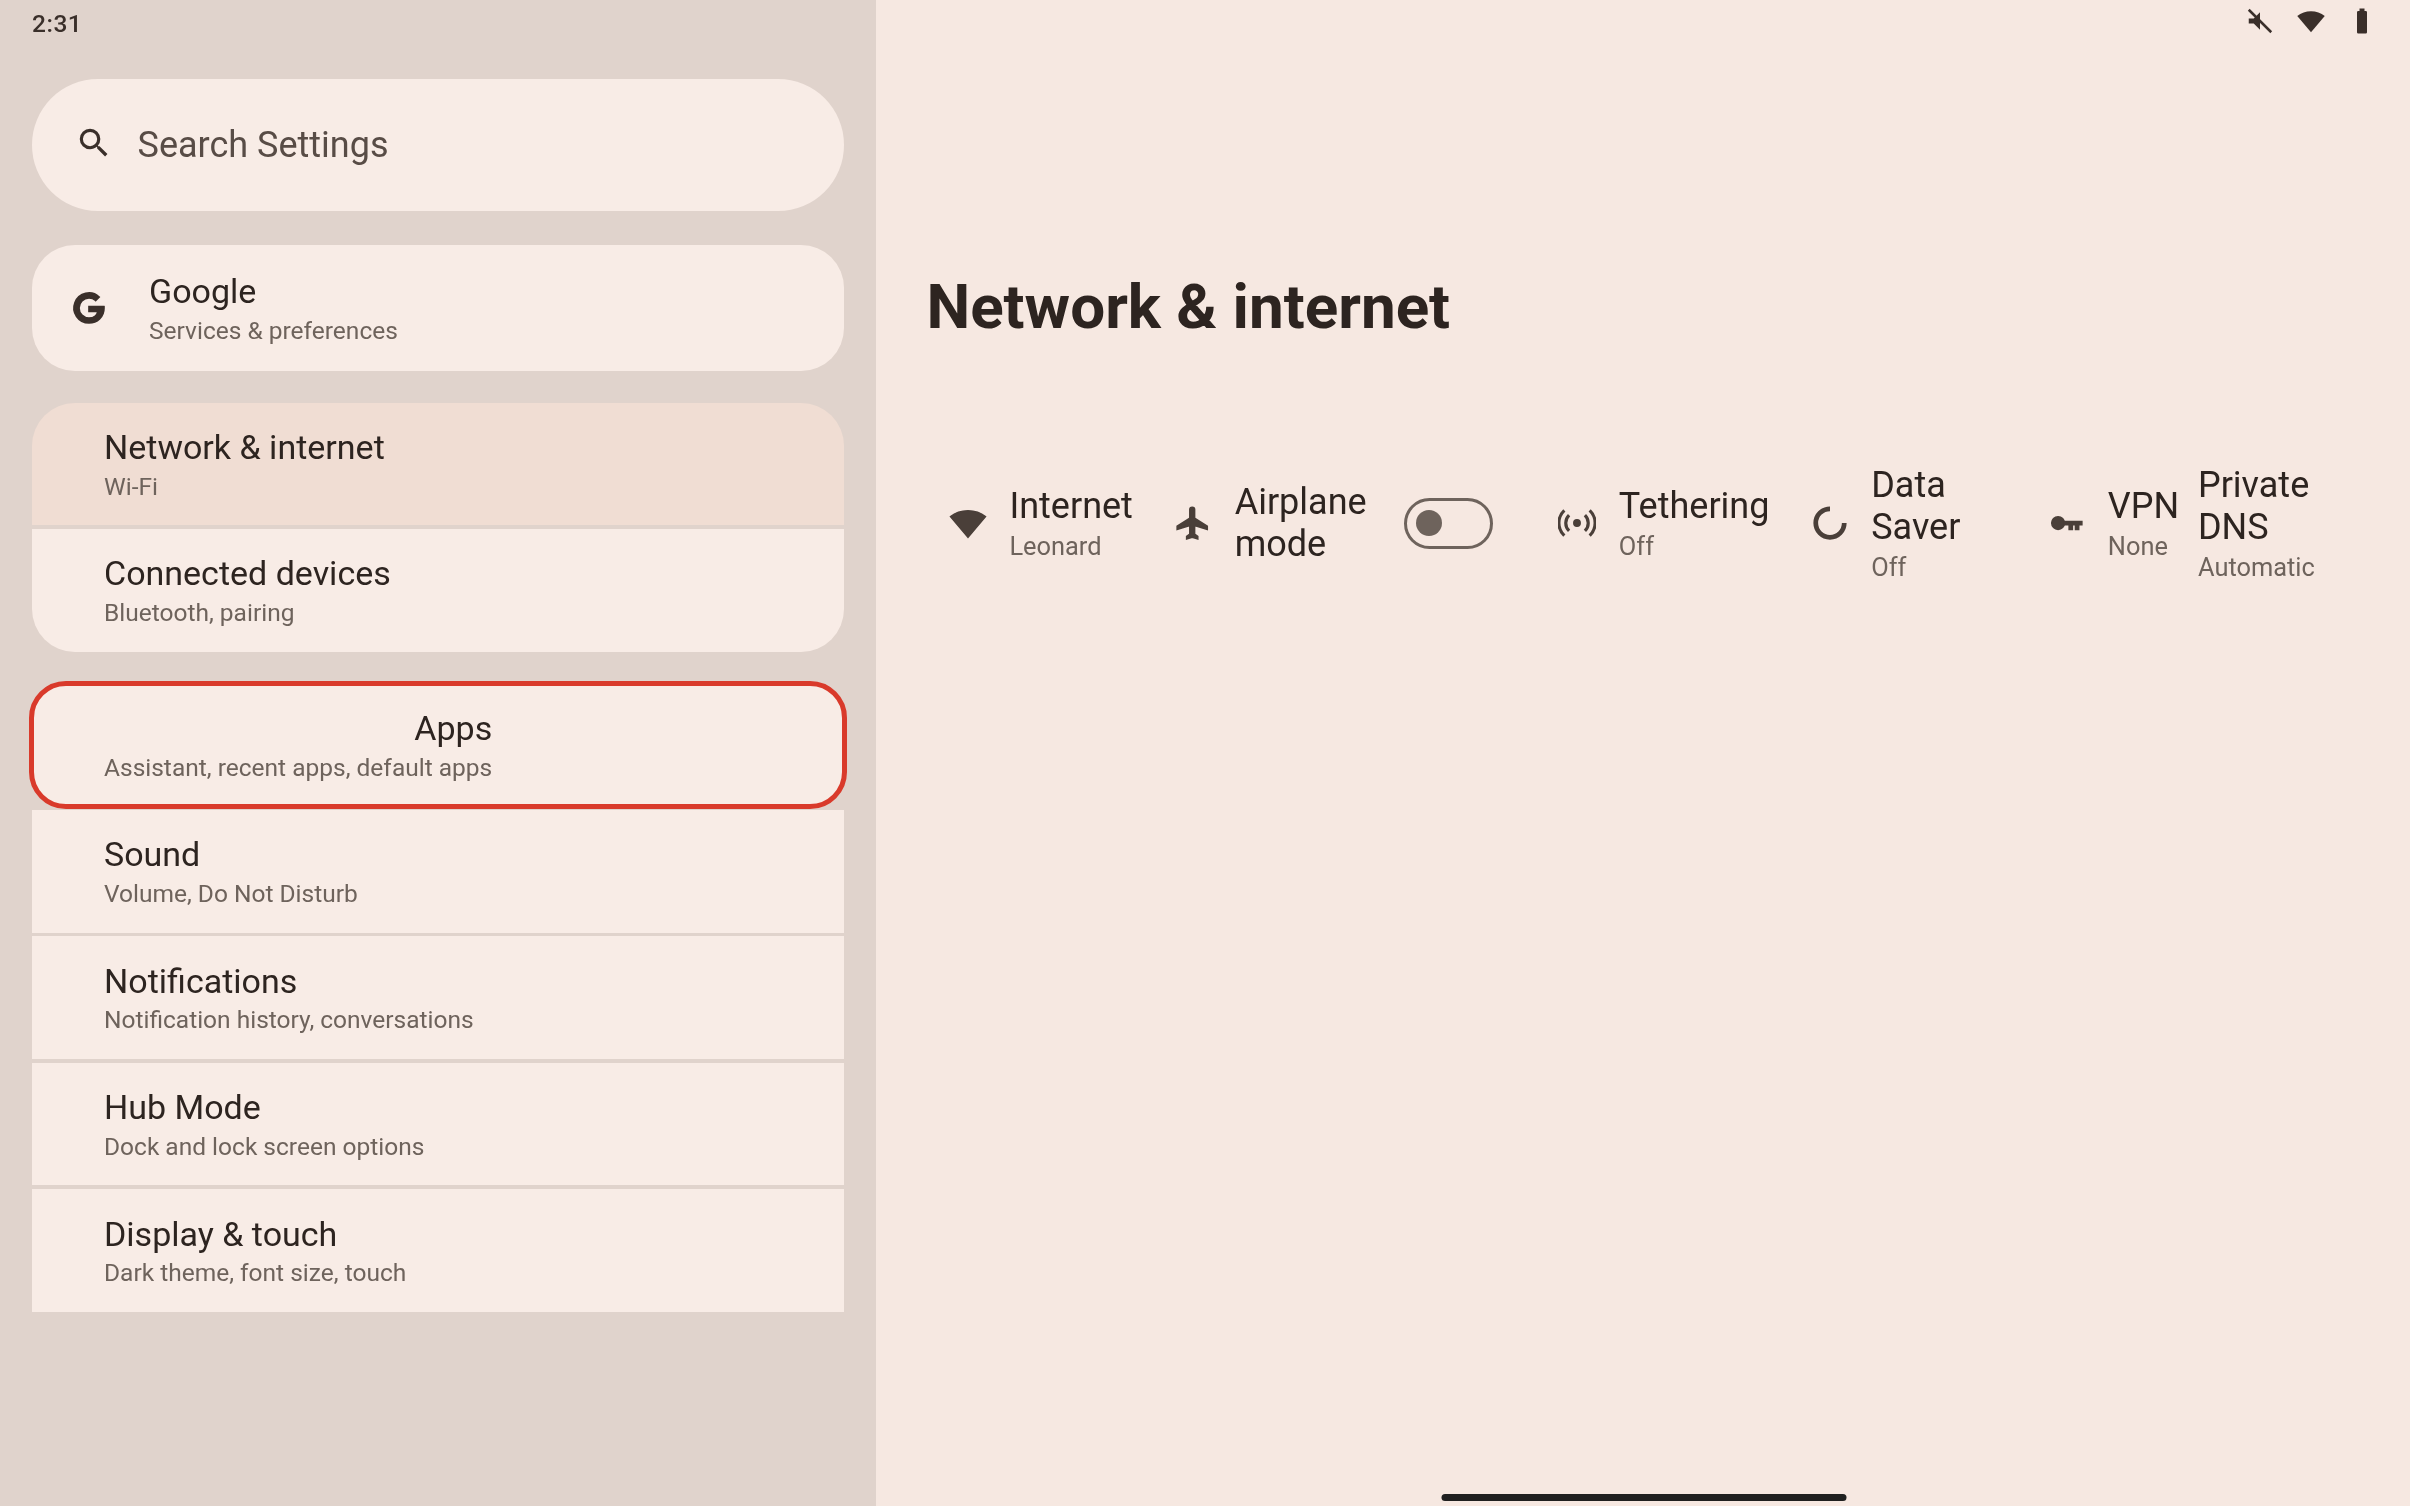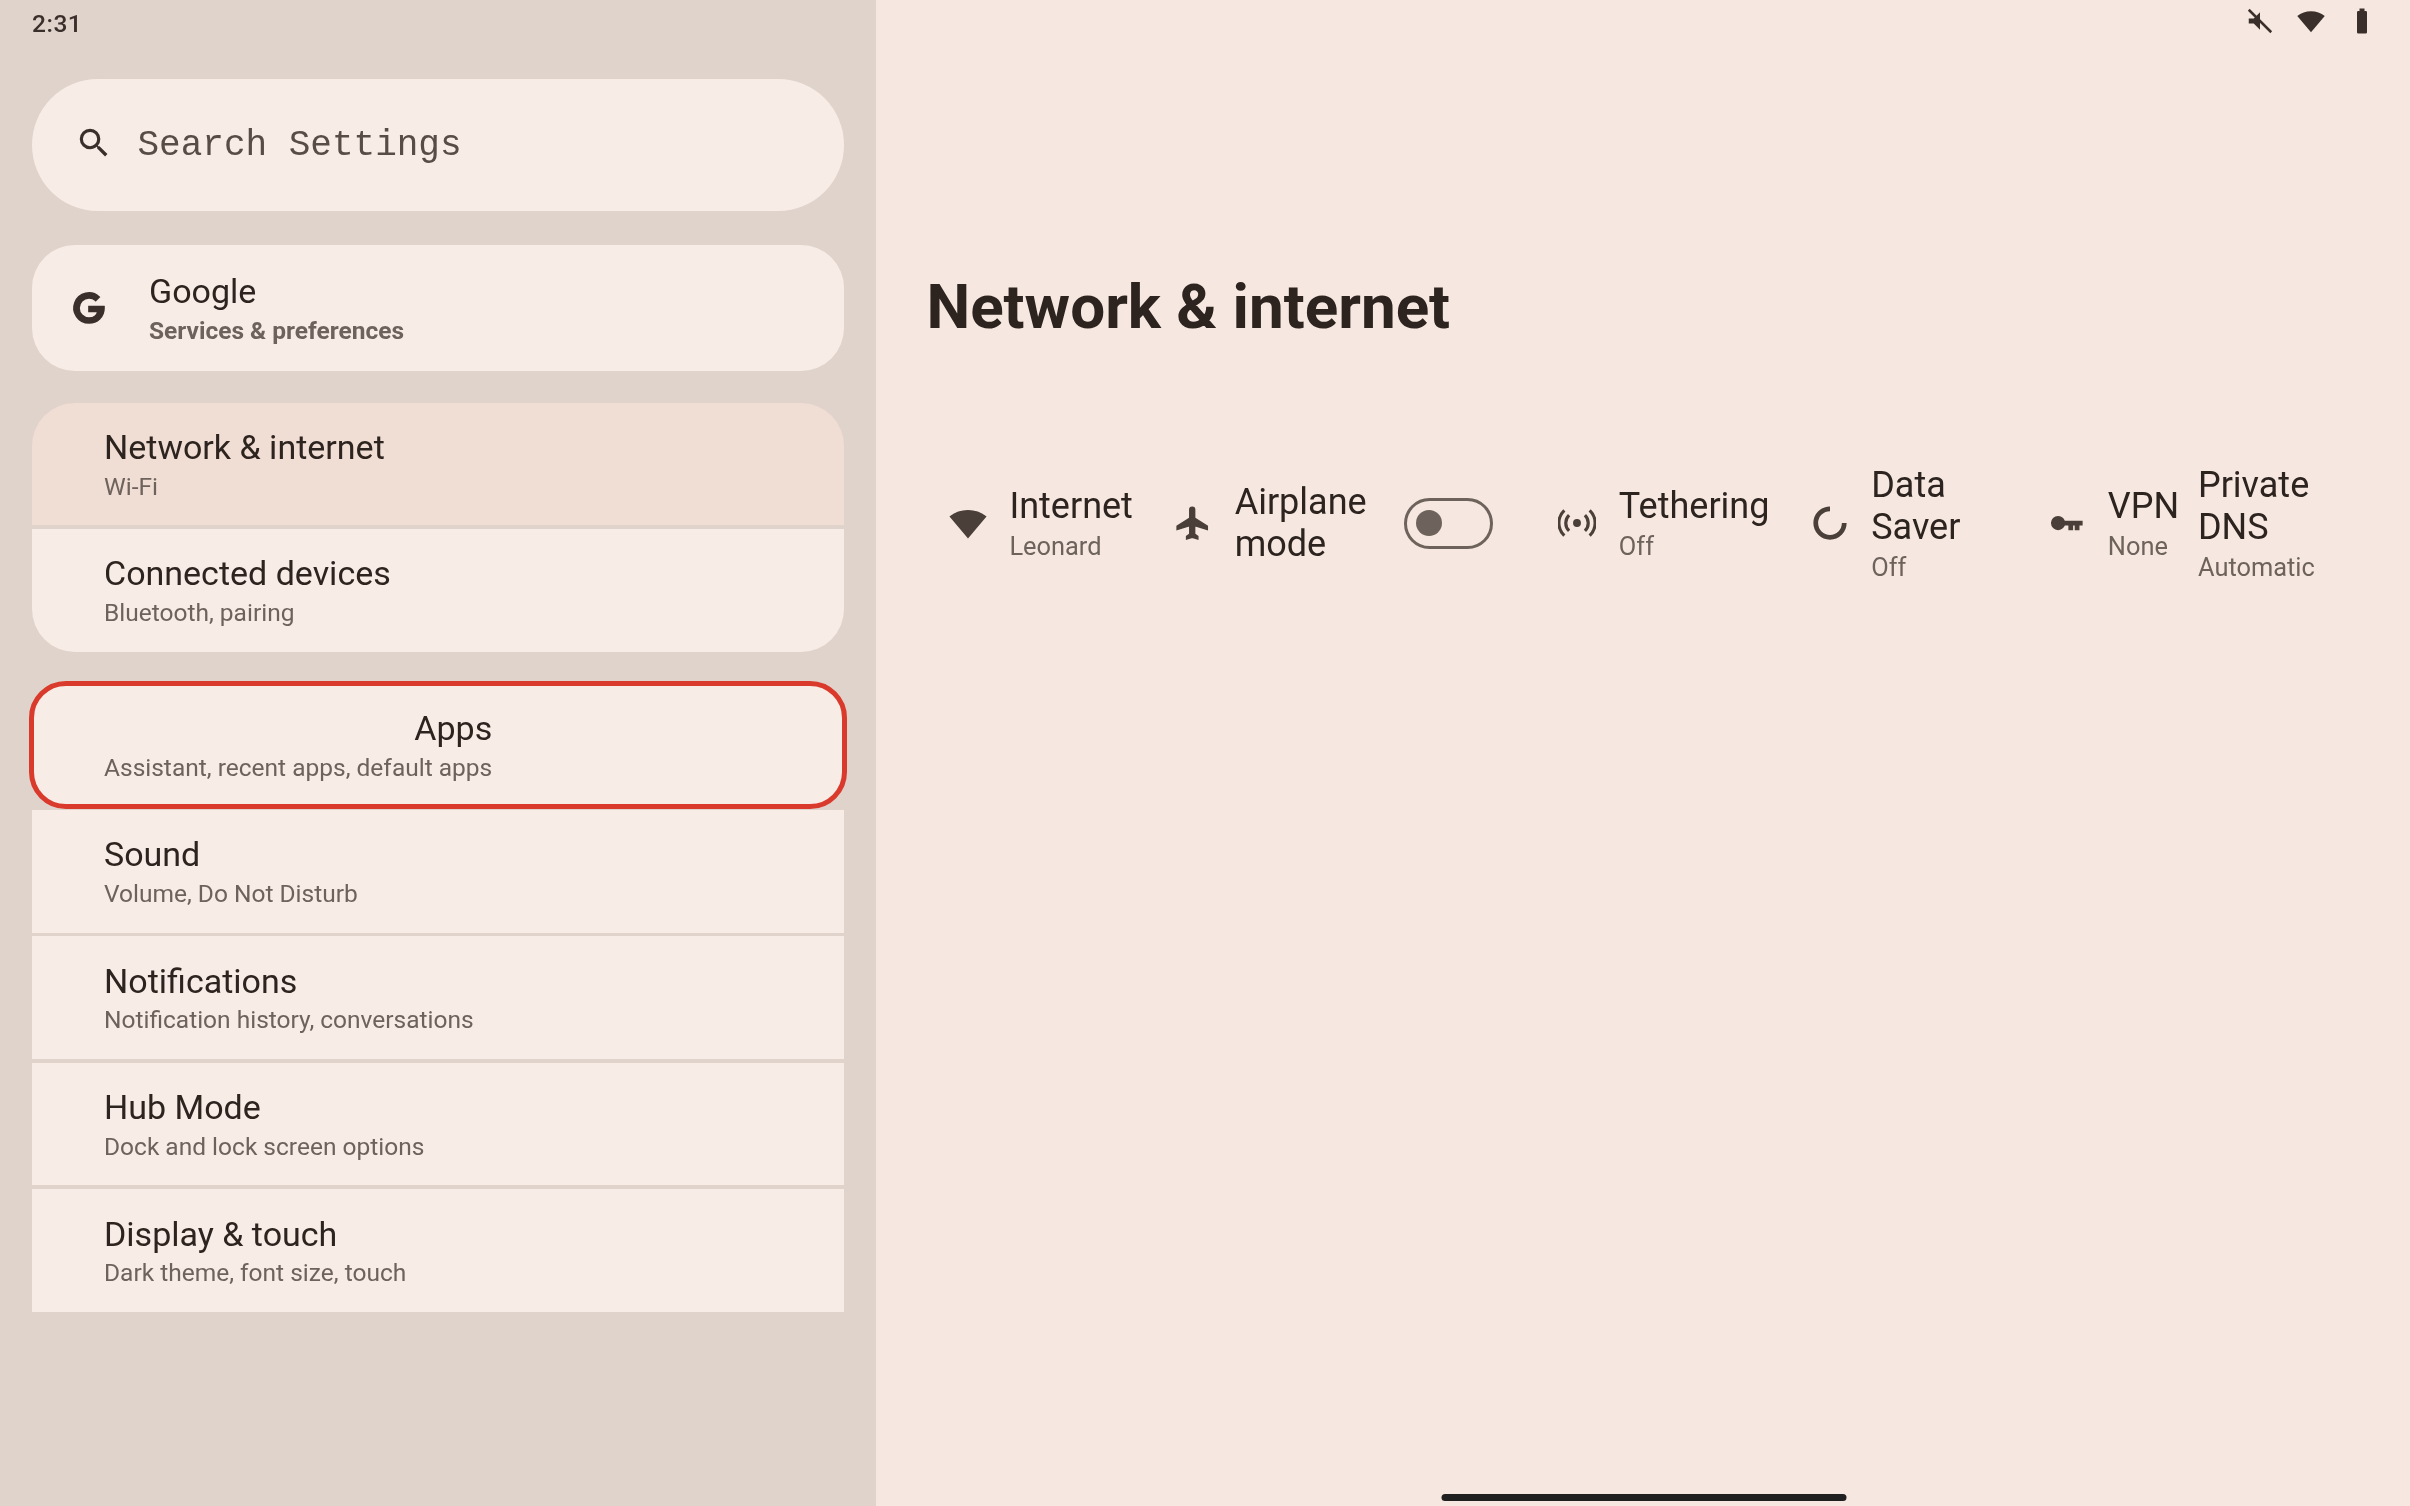--- a/index.html
+++ b/index.html
@@ -31,38 +31,37 @@
   .search {
     margin-top: 38px;
     height: 132px;
     background: #f8ece6;
     border-radius: 66px;
     display: flex;
     align-items: center;
     padding: 0 43px;
     gap: 24.5px;
     margin-bottom: 34px;
-    font-family: Liberation Mono, monospace;
   }
   .search svg { width: 38px; height: 38px; fill: #3a2f2a; }
   .search-text { font-size: 36px; color: #584c46; }
 
   .card {
     background: #f8ece6;
     border-radius: 43px;
     margin-bottom: 32px;
     padding: 26px 34px;
     display: flex;
     align-items: center;
     gap: 38px;
   }
   .card .icon-slot { width: 45px; height: 45px; display:flex; align-items:center; justify-content:center; }
   .card .icon-slot svg { width: 40px; height: 40px; fill:#3a2f2a; stroke:#3a2f2a; }
   .card-title { font-size: 34px; color: #2d2420; line-height: 1.2; }
-  .card-sub   { font-size: 24.5px; color: #6e635c; margin-top: 3.8px; font-weight: bold; }
+  .card-sub   { font-size: 24.5px; color: #6e635c; margin-top: 3.8px; }
 
   .cardgroup { display:flex; flex-direction:column; gap:3.8px; margin-bottom: 32px; }
   .row {
     background: #f8ece6;
     padding: 24.5px 34px;
     display:flex; align-items:center; gap:38px;
   }
   .row:first-child  { border-top-left-radius: 43px;  border-top-right-radius: 43px; }
   .row:last-child   { border-bottom-left-radius: 43px; border-bottom-right-radius: 43px; }
   .row.selected { background:#f0ddd3; }

